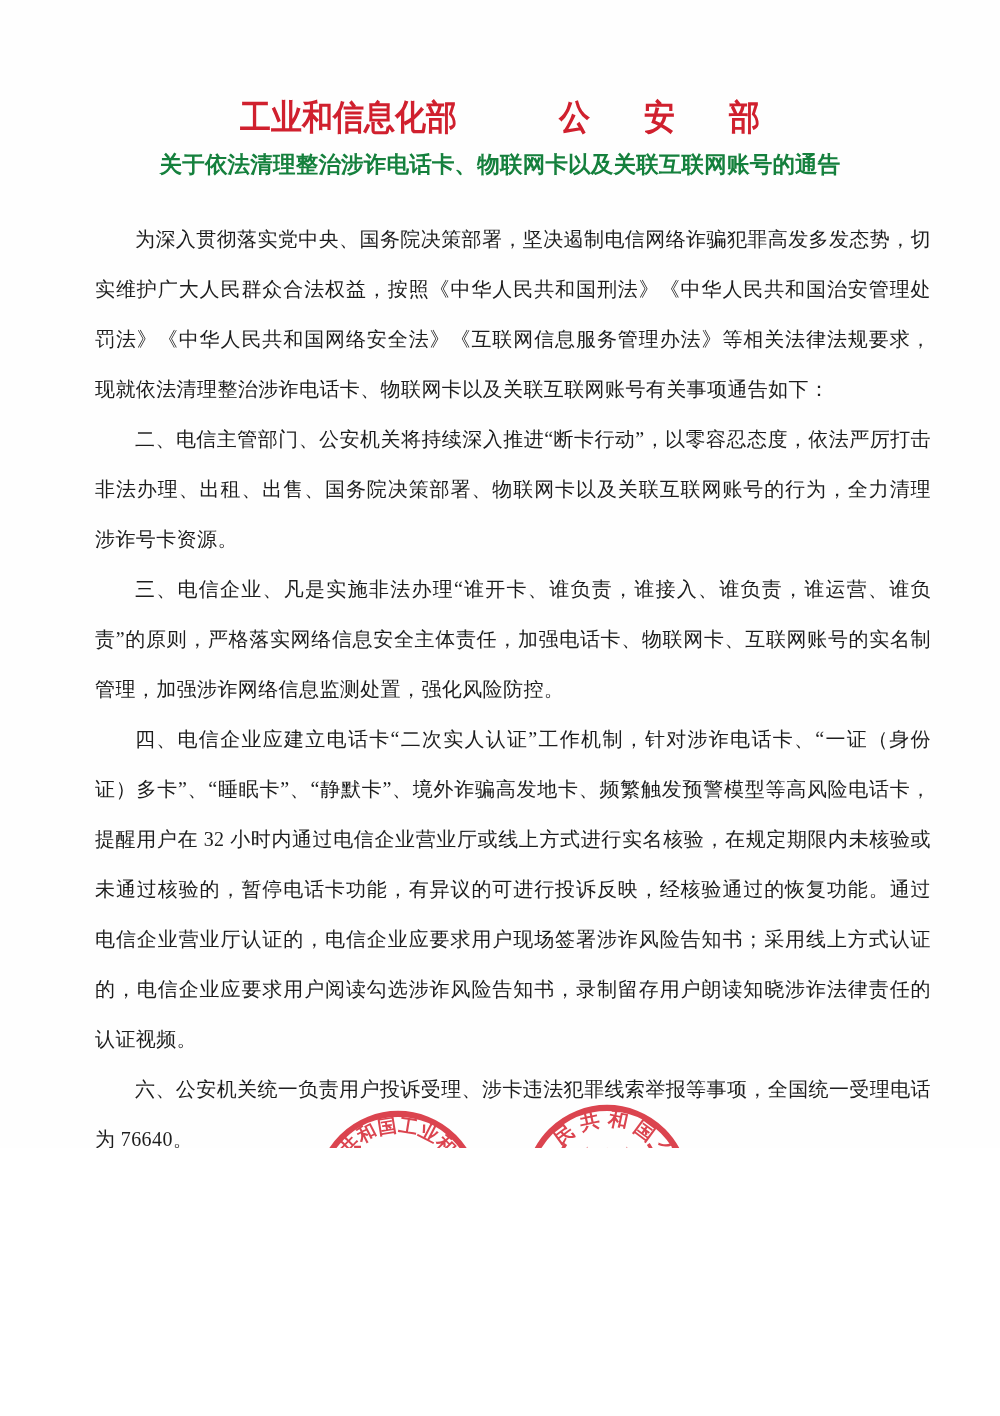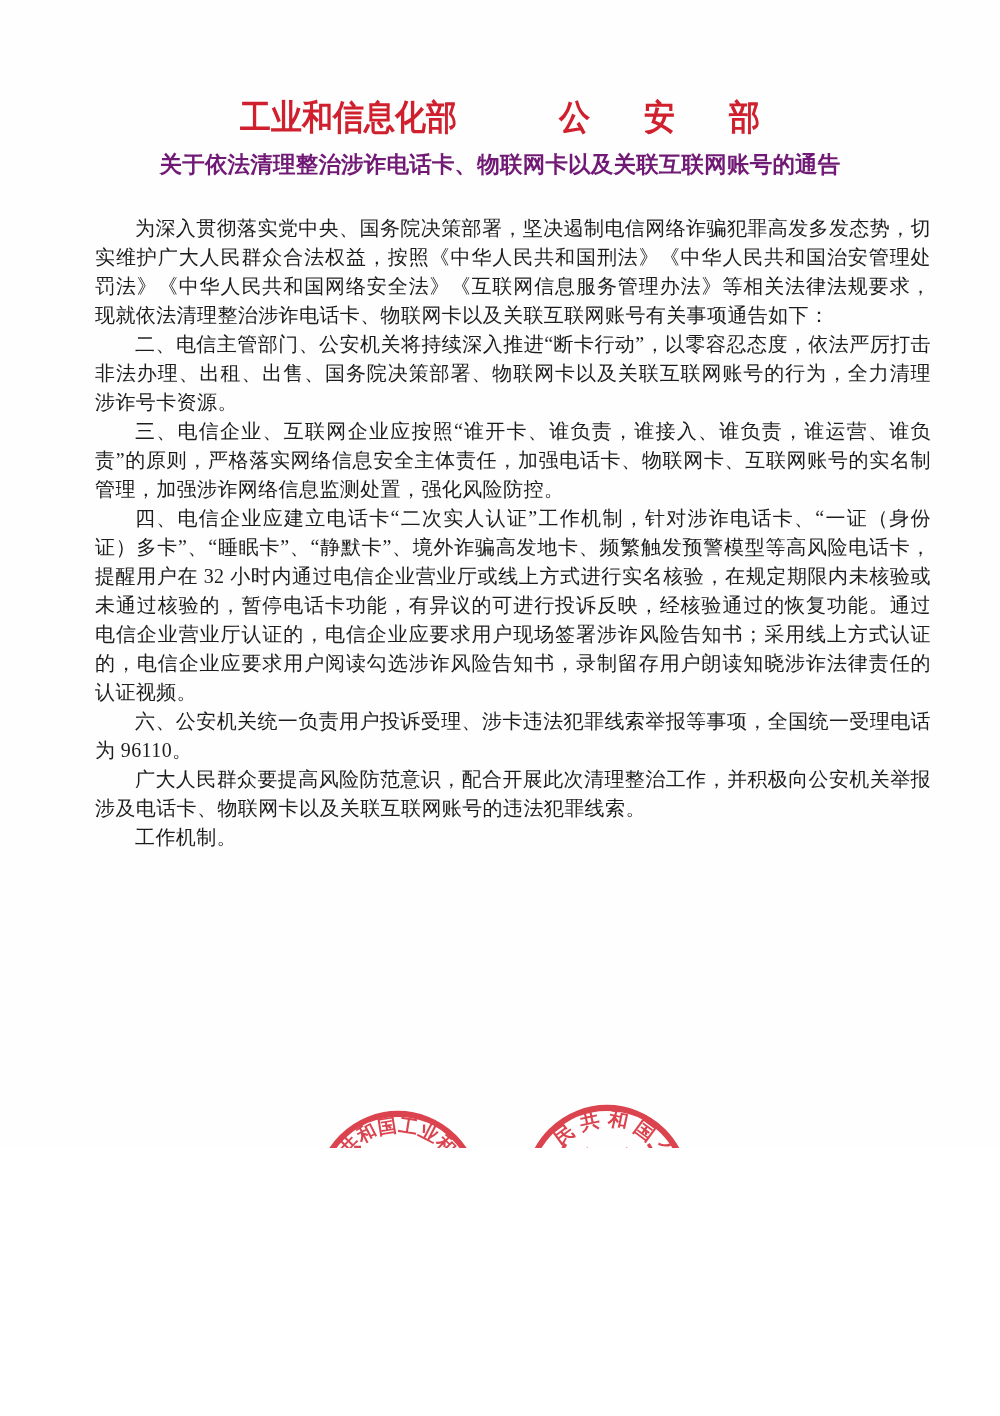--- a/index.html
+++ b/index.html
@@ -15,27 +15,27 @@
   .red-header{
     position:absolute;top:94px;left:0;width:1000px;
     display:flex;justify-content:center;align-items:baseline;gap:102px;
     color:#d0202e;font-weight:bold;font-size:31px;
     transform:scaleY(1.12);transform-origin:top center;
     white-space:nowrap;
   }
   .ministry-right{letter-spacing:54px;margin-right:-54px;}
   .doc-title{
     position:absolute;top:149px;left:0;width:1000px;
-    text-align:center;color:#701a75;font-weight:bold;font-size:22.5px;
+    text-align:center;color:#15803d;font-weight:bold;font-size:22.5px;
     letter-spacing:0.2px;white-space:nowrap;
   }
   
   .body-text{
     position:absolute;top:214px;left:95px;width:836px;
-    color:#1d1d1d;font-size:20px;line-height:29px;
+    color:#1d1d1d;font-size:20px;line-height:50px;
     text-align:justify;text-justify:inter-ideograph;
   }
   .body-text p{margin:0;text-indent:2em;letter-spacing:0.4px;}
   
   .seal{position:absolute;opacity:0.93;}
   .seal-left{left:312px;top:1107px;}
   .seal-right{left:521px;top:1101px;}
   .seal-ring-text{font-family:"Liberation Serif","DejaVu Serif",serif;font-weight:bold;fill:#d93642;}
   .ring-l{font-size:22px;letter-spacing:0.5px;}
   .ring-r{font-size:23px;letter-spacing:7px;}
@@ -60,23 +60,23 @@
   <div class="red-header">
     <span>工业和信息化部</span>
     <span class="ministry-right">公安部</span>
   </div>
 
   <div class="doc-title">关于依法清理整治涉诈电话卡、物联网卡以及关联互联网账号的通告</div>
 
   <div class="body-text">
     <p>为深入贯彻落实党中央、国务院决策部署，坚决遏制电信网络诈骗犯罪高发多发态势，切实维护广大人民群众合法权益，按照《中华人民共和国刑法》《中华人民共和国治安管理处罚法》《中华人民共和国网络安全法》《互联网信息服务管理办法》等相关法律法规要求，现就依法清理整治涉诈电话卡、物联网卡以及关联互联网账号有关事项通告如下：</p>
     <p>二、电信主管部门、公安机关将持续深入推进“断卡行动”，以零容忍态度，依法严厉打击非法办理、出租、出售、国务院决策部署、物联网卡以及关联互联网账号的行为，全力清理涉诈号卡资源。</p>
-    <p>三、电信企业、互联网企业应按照“谁开卡、谁负责，谁接入、谁负责，谁运营、谁负责”的原则，严格落实网络信息安全主体责任，加强电话卡、物联网卡、互联网账号的实名制管理，加强涉诈网络信息监测处置，强化风险防控。</p>
+    <p>三、电信企业、凡是实施非法办理“谁开卡、谁负责，谁接入、谁负责，谁运营、谁负责”的原则，严格落实网络信息安全主体责任，加强电话卡、物联网卡、互联网账号的实名制管理，加强涉诈网络信息监测处置，强化风险防控。</p>
     <p>四、电信企业应建立电话卡“二次实人认证”工作机制，针对涉诈电话卡、“一证（身份证）多卡”、“睡眠卡”、“静默卡”、境外诈骗高发地卡、频繁触发预警模型等高风险电话卡，提醒用户在 32 小时内通过电信企业营业厅或线上方式进行实名核验，在规定期限内未核验或未通过核验的，暂停电话卡功能，有异议的可进行投诉反映，经核验通过的恢复功能。通过电信企业营业厅认证的，电信企业应要求用户现场签署涉诈风险告知书；采用线上方式认证的，电信企业应要求用户阅读勾选涉诈风险告知书，录制留存用户朗读知晓涉诈法律责任的认证视频。</p>
-    <p>六、公安机关统一负责用户投诉受理、涉卡违法犯罪线索举报等事项，全国统一受理电话为 96110。</p>
+    <p>六、公安机关统一负责用户投诉受理、涉卡违法犯罪线索举报等事项，全国统一受理电话为 76640。</p>
     <p>广大人民群众要提高风险防范意识，配合开展此次清理整治工作，并积极向公安机关举报涉及电话卡、物联网卡以及关联互联网账号的违法犯罪线索。</p>
     <p>工作机制。</p>
   </div>
 
   <svg class="seal seal-left" width="172" height="172" viewBox="0 0 200 200">
     <circle cx="100" cy="100" r="92" fill="none" stroke="#d93642" stroke-width="7"></circle>
     <defs>
       <path id="sealArcL" d="M 39.8 137.6 A 71 71 0 1 1 160.2 137.6" fill="none"></path>
     </defs>
     <text class="seal-ring-text ring-l">

